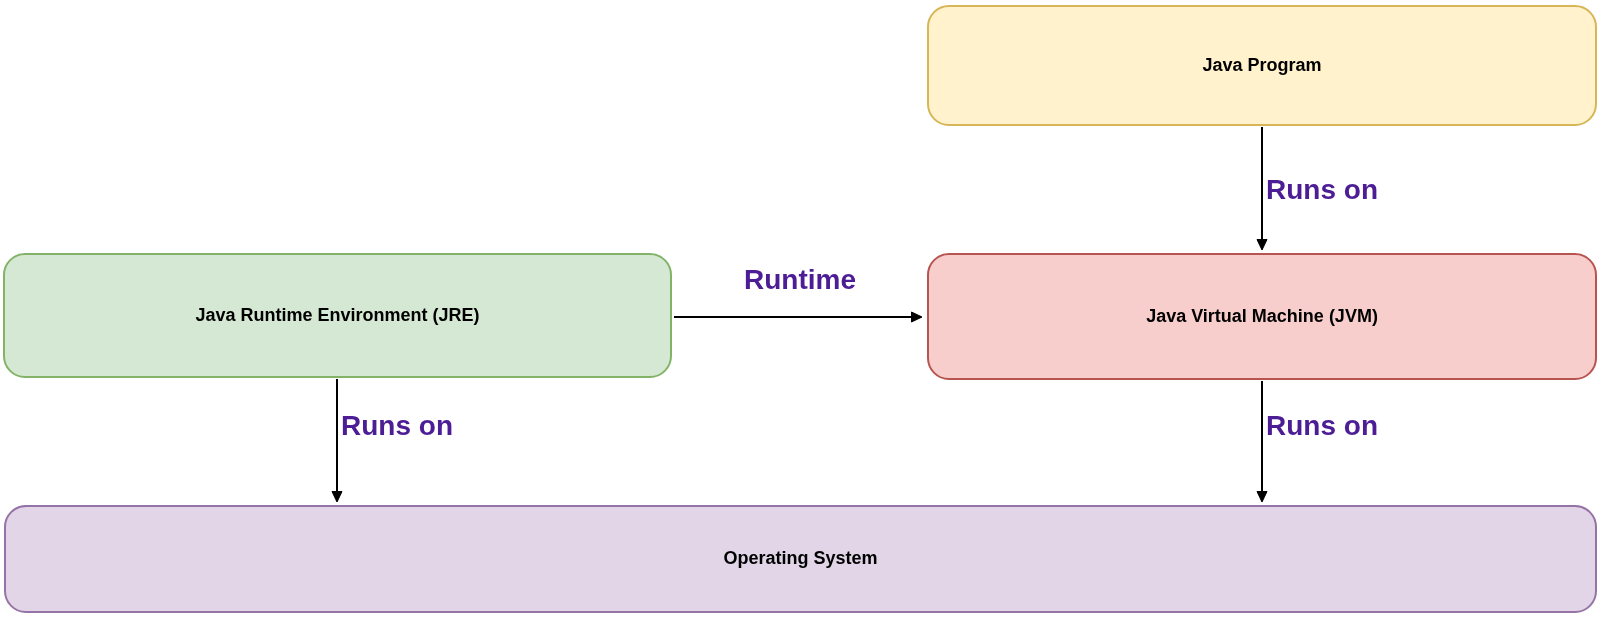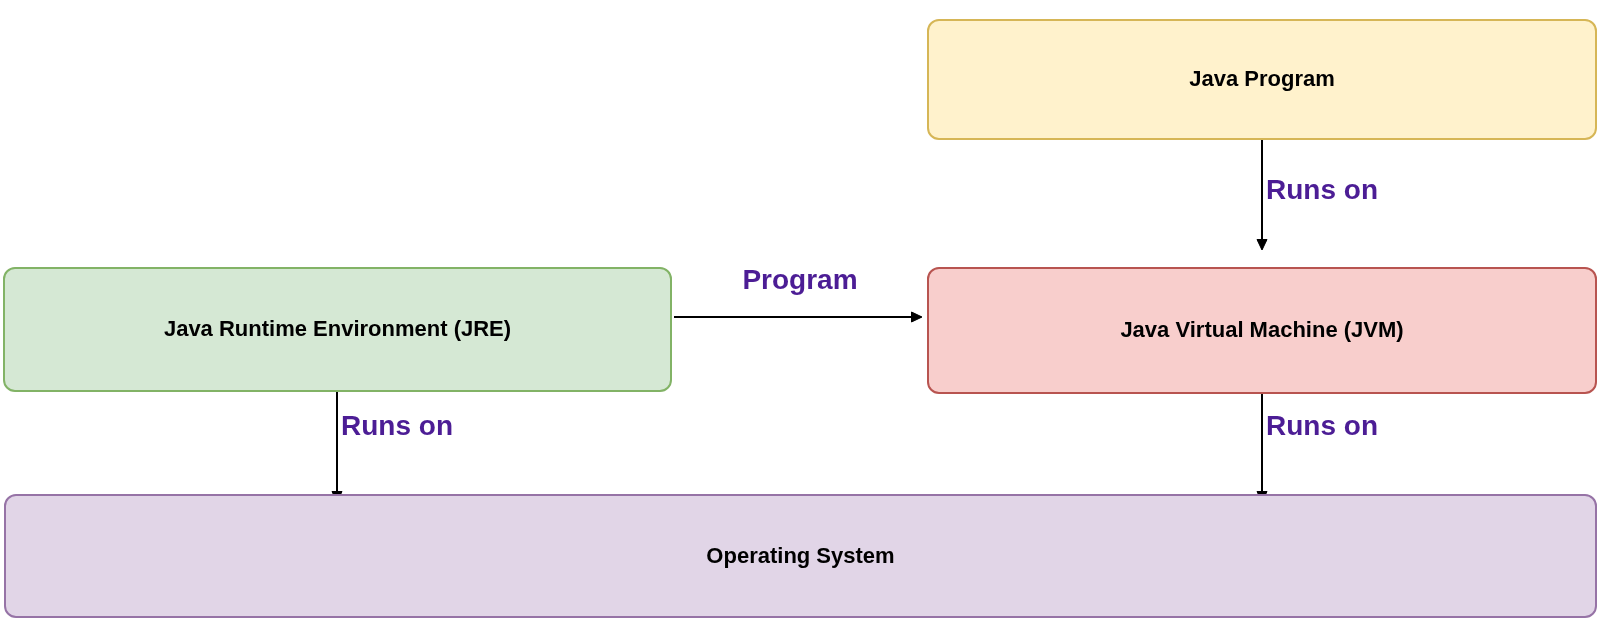--- a/index.html
+++ b/index.html
@@ -20,35 +20,34 @@
     left: 0;
     top: 0;
     width: 1600px;
     height: 633px;
     pointer-events: none;
   }
   .node {
     position: absolute;
     box-sizing: border-box;
     border: 2px solid #000;
-    border-radius: 12px;
+    border-radius: 22px;
     display: flex;
     align-items: center;
     justify-content: center;
     text-align: center;
-    font-size: 22px;
+    font-size: 18px;
     font-weight: 700;
     color: #000000;
     line-height: 1.2;
-    margin-top: 14px;
   }
   .node-java-program { left: 927px; top: 5px;   width: 670px;  height: 121px; }
   .node-jre          { left: 3px;   top: 253px; width: 669px;  height: 125px; }
   .node-jvm          { left: 927px; top: 253px; width: 670px;  height: 127px; }
-  .node-os           { left: 4px;   top: 480px; width: 1593px; height: 124px; }
+  .node-os           { left: 4px;   top: 505px; width: 1593px; height: 108px; }
   .edge-label {
     position: absolute;
     font-size: 28px;
     font-weight: 700;
     color: #4c1d95;
     white-space: nowrap;
     line-height: 32px;
     background: #ffffff;
   }
   .lbl-runs-on-1 { left: 1266px; top: 174px; }
@@ -84,19 +83,19 @@
   <div class="node node-jvm" style="background: rgb(248, 206, 204); border-color: rgb(184, 84, 80);">
     <span>Java Virtual Machine (JVM)</span>
   </div>
 
   <div class="node node-os" style="background: rgb(225, 213, 231); border-color: rgb(150, 115, 166);">
     <span>Operating System</span>
   </div>
 
   <div class="edge-label lbl-runs-on-1">Runs on</div>
 
-  <div class="edge-label lbl-creates">Program</div>
+  <div class="edge-label lbl-creates">Runtime</div>
 
   <div class="edge-label lbl-runs-on-2">Runs on</div>
 
   <div class="edge-label lbl-runs-on-3">Runs on</div>
 
 </div>
 
 </body></html>

